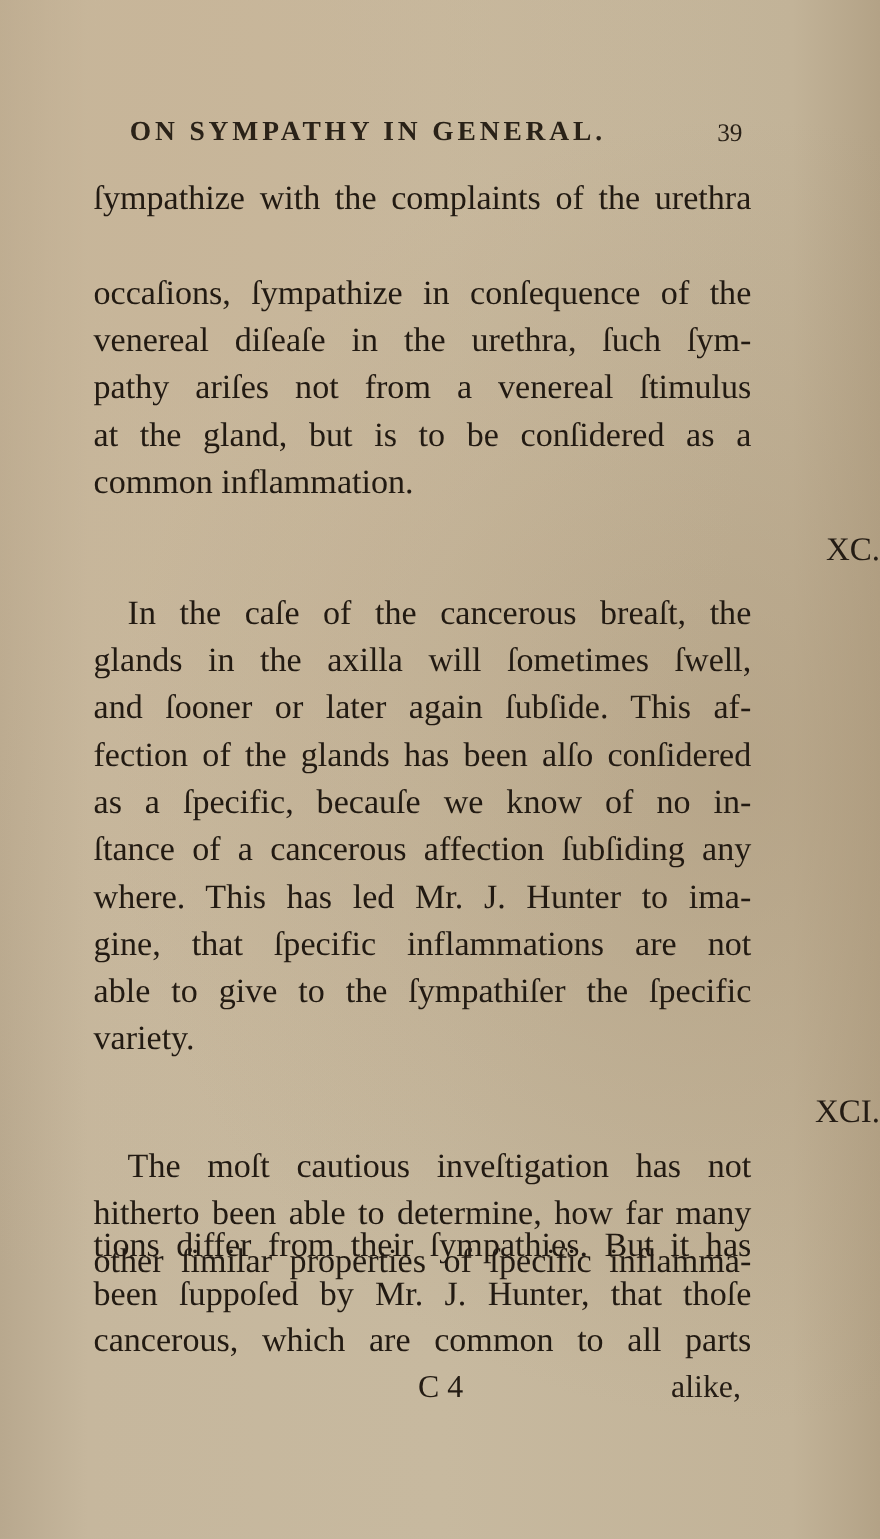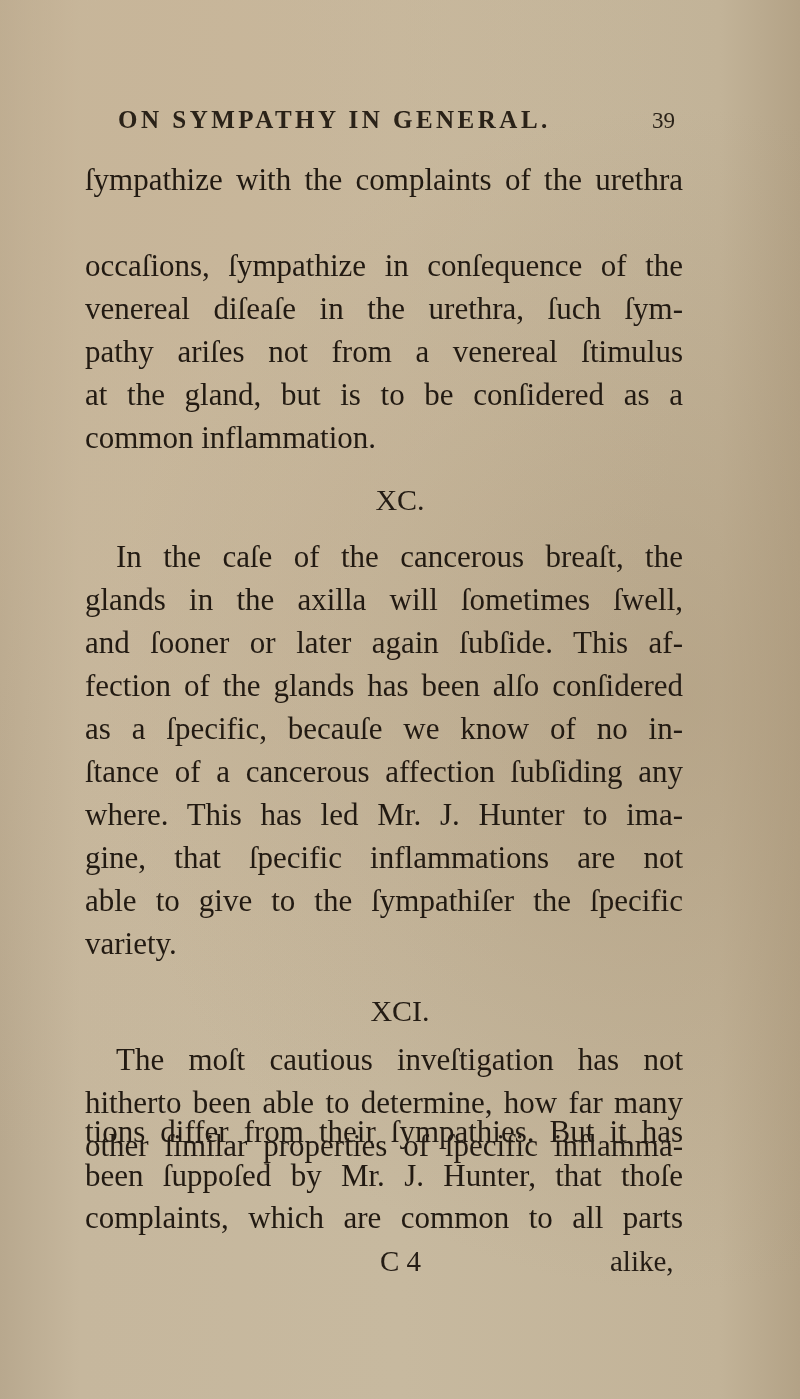--- a/index.html
+++ b/index.html
@@ -29,21 +29,21 @@
   }
   .line {
     position: absolute; left: 85px; width: 598px;
     font-family: "Liberation Serif", serif; font-size: 31px;
     white-space: nowrap; text-align: justify; text-align-last: justify;
     line-height: 40px; color: #221a12;
   }
   .line.last { text-align-last: left; }
   .line.indent { left: 116px; width: 567px; }
   .section-heading {
-    position: absolute; left: 0; width: 800px; text-align: center;
+    position: absolute; left: 0; width: 800px; text-align: right;
     font-family: "Liberation Serif", serif; font-size: 30px; color: #241c14;
   }
   .signature {
     position: absolute; left: 380px; top: 1245px;
     font-family: "Liberation Serif", serif; font-size: 29px; color: #241c14;
   }
   .catchword {
     position: absolute; left: 610px; top: 1245px;
     font-family: "Liberation Serif", serif; font-size: 29px; color: #241c14;
   }
@@ -77,17 +77,17 @@
   <div class="line" style="top:881px">able to give to the ſympathiſer the ſpecific</div>
   <div class="line last" style="top:924px">variety.</div>
 
   <div class="section-heading" style="top:994px">XCI.</div>
   <div class="line indent" style="top:1040px">The moſt cautious inveſtigation has not</div>
   <div class="line" style="top:1083px">hitherto been able to determine, how far many</div>
   <div class="line" style="top:1126px">other ſimilar properties of ſpecific inflamma-</div>
 
   <div class="line" style="top:1112px">tions differ from their ſympathies.  But it has</div>
   <div class="line" style="top:1156px">been ſuppoſed by Mr. J. Hunter, that thoſe</div>
-  <div class="line" style="top:1198px">complaints, which are common to all parts</div>
+  <div class="line" style="top:1198px">cancerous, which are common to all parts</div>
 
   <div class="signature">C 4</div>
   <div class="catchword">alike,</div>
 </div>
 
 </body></html>

